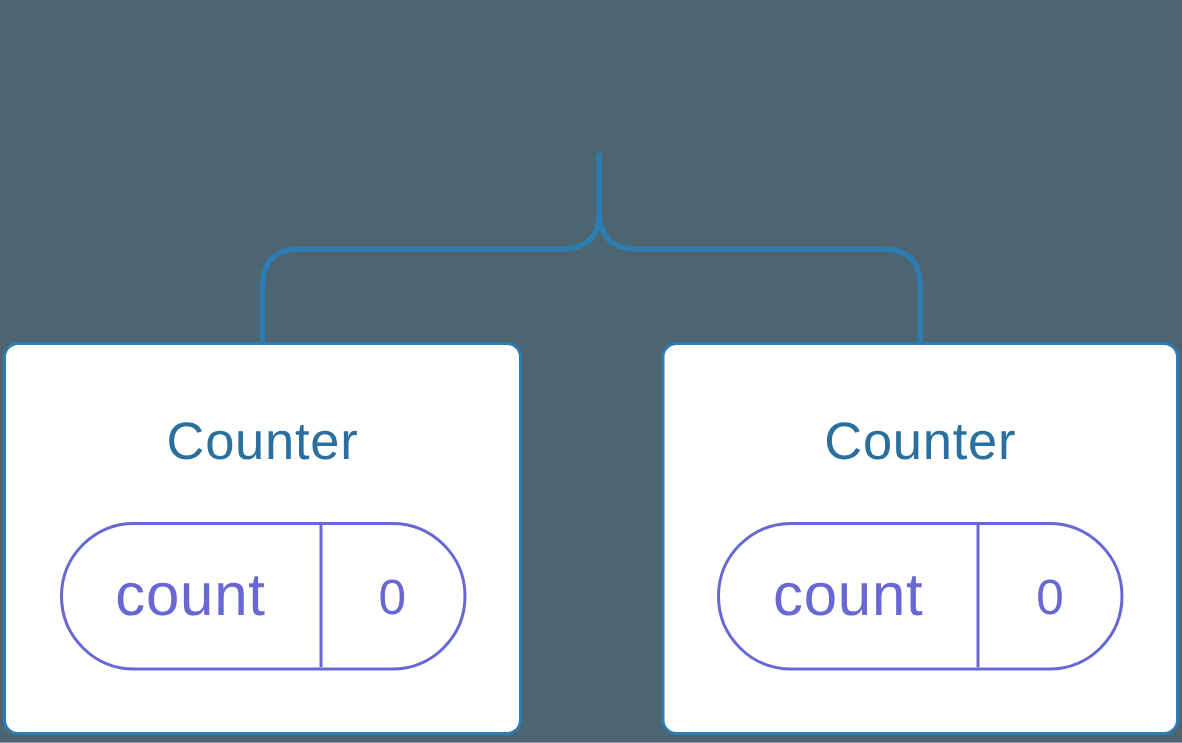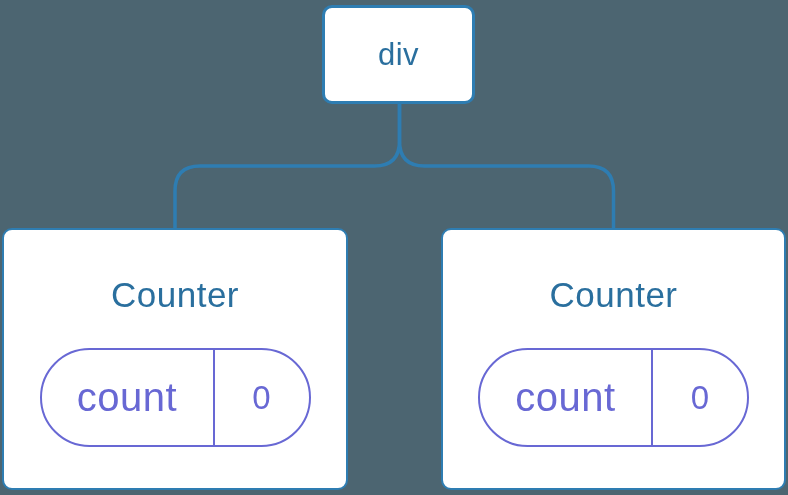--- a/index.html
+++ b/index.html
@@ -109,23 +109,20 @@
 </head>
 <body>
 
 <div class="stage">
 
   <svg class="connectors" viewBox="0 0 788 495" xmlns="http://www.w3.org/2000/svg" aria-hidden="true">
     <path d="M 399.5 102 L 399.5 141 Q 399.5 166 374.5 166 L 200 166 Q 175 166 175 191 L 175 229"></path>
     <path d="M 399.5 102 L 399.5 141 Q 399.5 166 424.5 166 L 588.5 166 Q 613.5 166 613.5 191 L 613.5 229"></path>
   </svg>
 
-  <div class="root-node">
-    <span class="node-label">div</span>
-  </div>
 
   <div class="card card-left">
     <div class="card-title">Counter</div>
     <div class="pill">
       <span class="pill-key">count</span>
       <span class="pill-val">0</span>
     </div>
   </div>
 
   <div class="card card-right">

